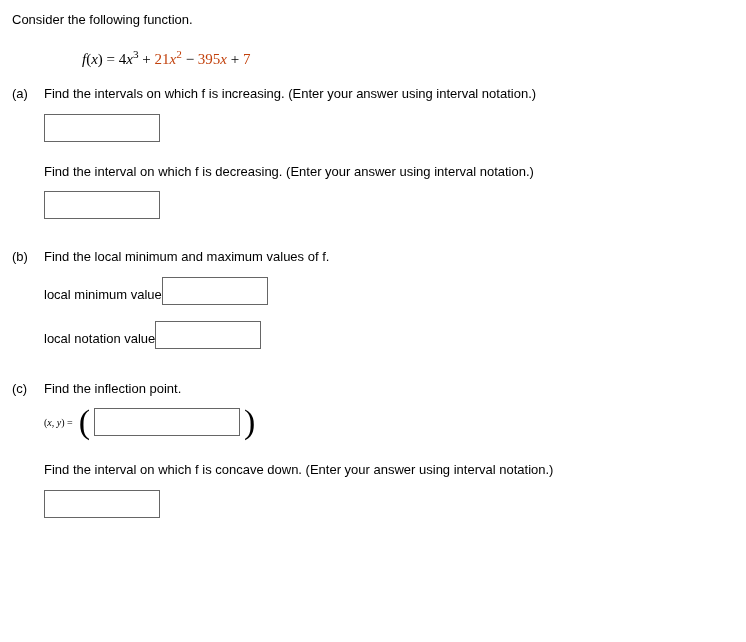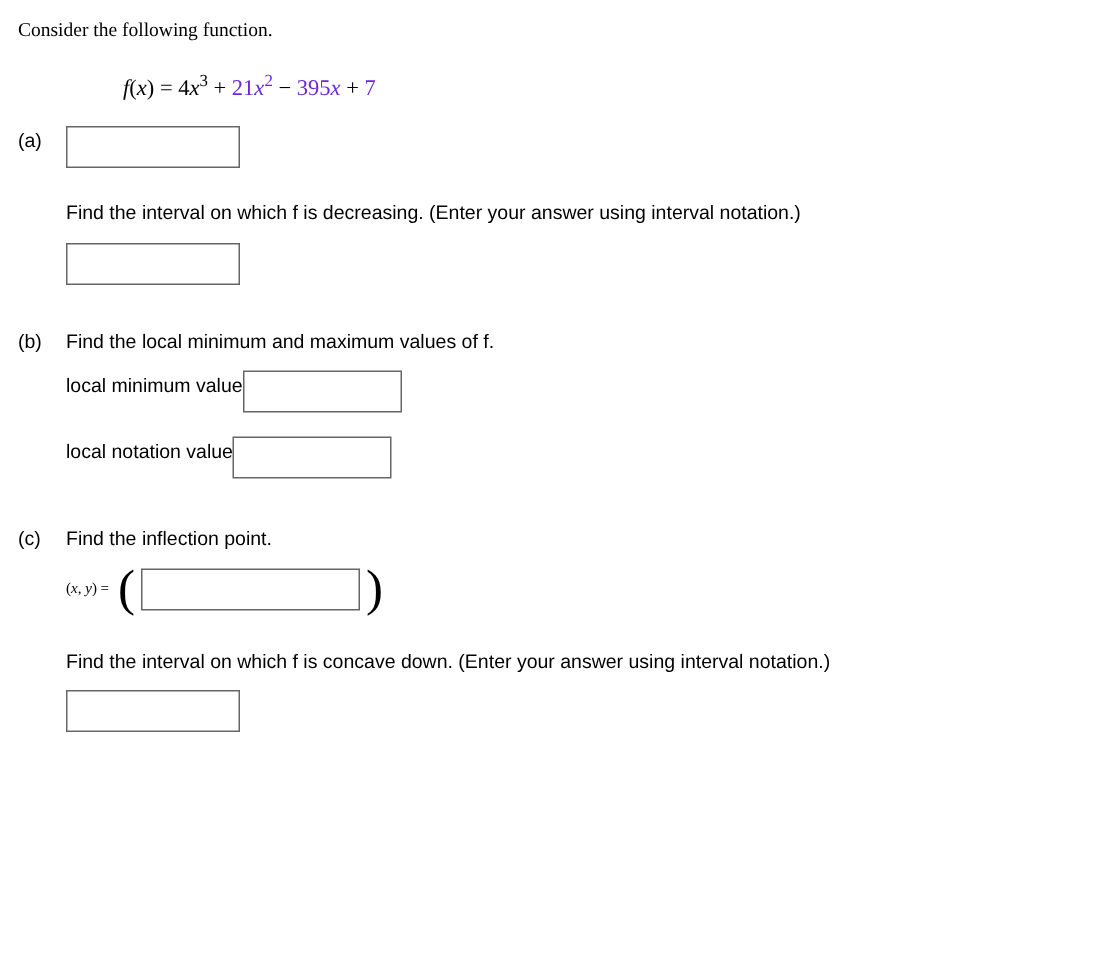--- a/index.html
+++ b/index.html
@@ -7,30 +7,29 @@
     font-size: 13px;
     color: #000;
     margin: 0;
     padding: 10px 12px;
     line-height: 1.5;
     width: 746px;
     box-sizing: border-box;
   }
   .intro {
     margin-bottom: 16px;
-    font-family: Liberation Serif, serif;
   }
   .formula {
     margin: 8px 0 14px 70px;
     font-family: 'Times New Roman', serif;
     font-style: italic;
     font-size: 15px;
   }
   .formula .upright { font-style: normal; }
-  .red { color: #6d28d9; margin-top: 36px; }
+  .red { color: #c2410c; margin-top: 36px; }
   sup { font-size: 0.75em; font-style: normal;}
   .part {
     display: flex;
     align-items: flex-start;
     margin-bottom: 14px;
   }
   .part-label {
     width: 32px;
     flex: 0 0 32px;
   }
@@ -47,21 +46,21 @@
     border: 1px solid #666;
     height: 24px;
     background: #fff;
     vertical-align: middle;
   }
   .box-small { width: 110px; }
   .box-med { width: 100px; }
   .box-wide { width: 140px; }
   .row {
     display: flex;
-    align-items: flex-start;
+    align-items: flex-end;
     gap: 0;
     margin-bottom: 16px;
   }
   .inflection-row {
     display: flex;
     align-items: center;
     margin: 10px 0 18px 0;
     font-family: 'Times New Roman', serif;
     font-size: 15px;
   }
@@ -88,20 +87,21 @@
   <span class="upright"> − </span>
   <span class="red"><span class="upright">395</span><span>x</span></span>
   <span class="upright"> + </span>
   <span class="red upright">7</span>
 </div>
 
 <div class="part">
   <div class="part-label">(a)</div>
   <div class="part-body">
     <div class="sub">
+      <div class="qtext">Find the intervals on which f is increasing. (Enter your answer using interval notation.)</div>
       <input type="text" class="answer-box box-small" style="">
     </div>
     <div class="extra-gap"></div>
     <div class="sub">
       <div class="qtext">Find the interval on which f is decreasing. (Enter your answer using interval notation.)</div>
       <input type="text" class="answer-box box-small" style="">
     </div>
   </div>
 </div>
 

